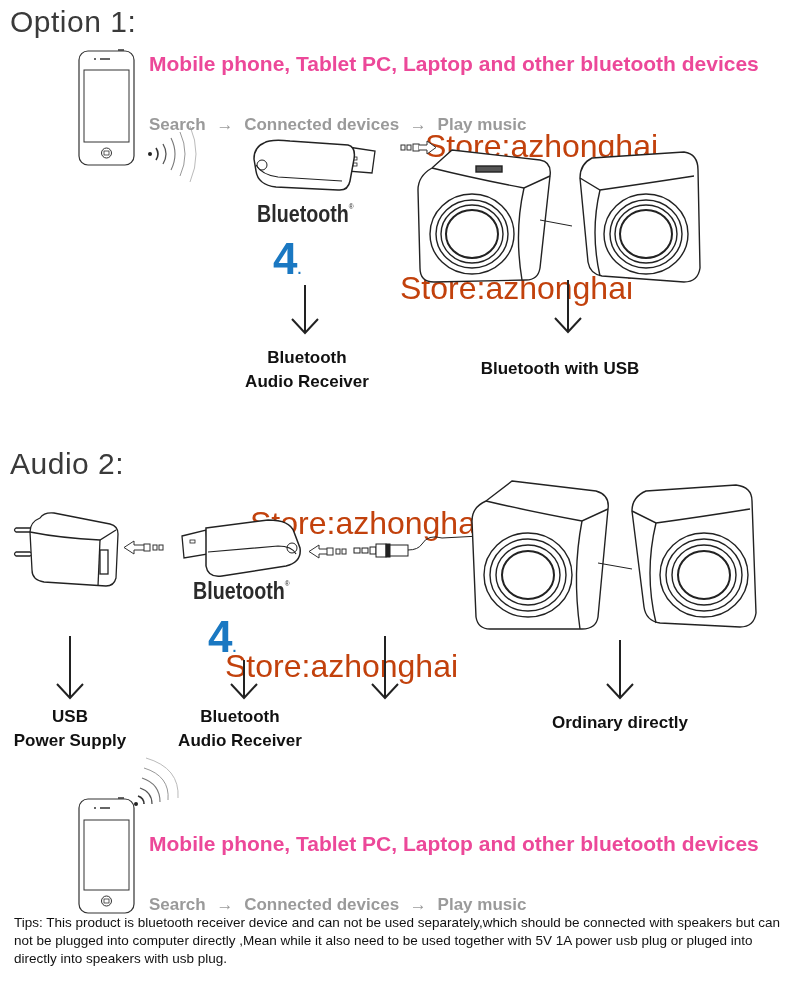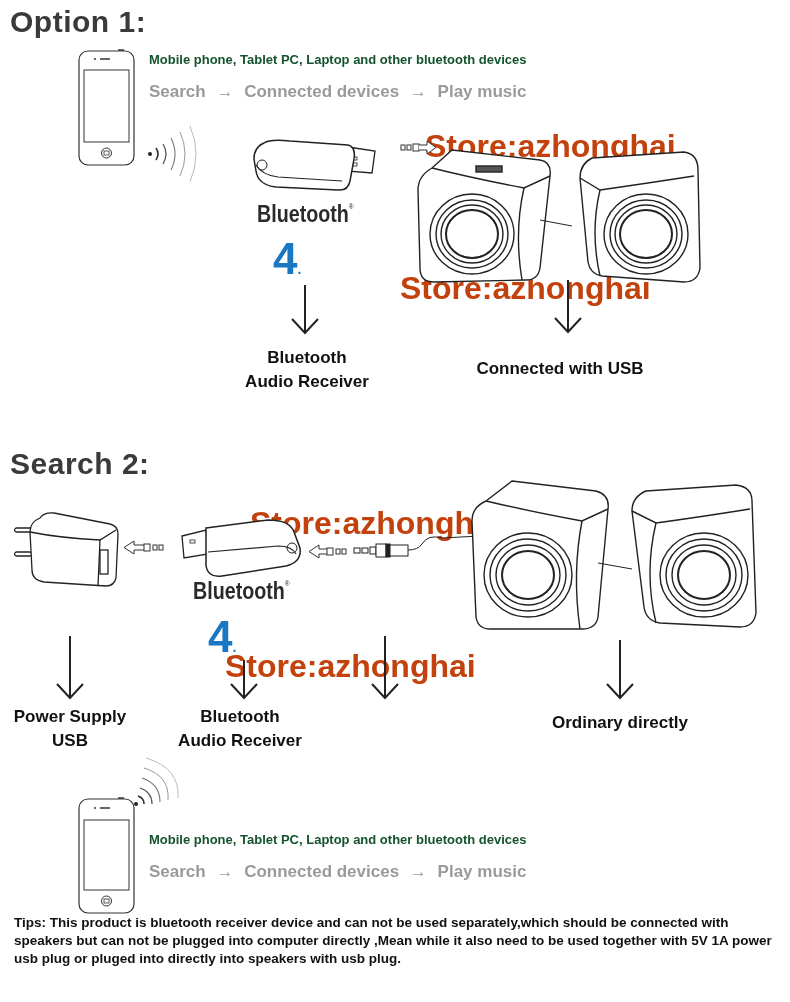--- a/index.html
+++ b/index.html
@@ -1,20 +1,20 @@
 <!DOCTYPE html>
 <html><head>
 <meta charset="utf-8">
 <style>
   html, body { margin:0; padding:0; background:#ffffff; }
   body { width:790px; height:1002px; position:relative; overflow:hidden; font-family:"Liberation Sans", sans-serif; color:#111; }
-  .abs { position:absolute;font-weight:bold; }
+  .abs { position:absolute; }
   .option-title { font-size:30px; color:#3a3a3a; letter-spacing:0.5px; }
-  .devices-line { font-size:13px; font-weight:bold; color:#14532d; white-space:nowrap; }
-  .steps-line { font-size:17px; font-weight:bold; color:#9a9a9a; white-space:nowrap; }
+  .devices-line { font-size:21px; font-weight:bold; color:#ec4899; white-space:nowrap; }
+  .steps-line { font-size:17px; font-weight:bold; color:#9a9a9a; white-space:nowrap;margin-top:33px; }
   .label { font-size:17px; color:#111; text-align:center; line-height:24px; white-space:nowrap; font-weight:bold; }
   .bt-word { font-family:"Liberation Sans", sans-serif; font-weight:bold; font-size:24px; color:#2a2a2a; transform:scaleX(0.82); transform-origin:left top; letter-spacing:0px; }
   .bt-word sup { font-size:8px; font-weight:normal; vertical-align:top; position:relative; top:2px; }
   .bt-four { font-family:"Liberation Sans", sans-serif; font-weight:bold; font-size:44px; color:#1a78c2; }
   .bt-four span { font-size:14px; }
   .watermark { font-size:32px; color:#c2410c; white-space:nowrap; }
   .tips { font-size:13.5px; color:#111; line-height:18px; width:770px; }
   svg { position:absolute; overflow:visible; }
 </style>
 </head>
@@ -103,23 +103,23 @@
 </svg>
 <svg style="left:553px;top:280px;" width="30" height="56">
   <line x1="15" y1="0" x2="15" y2="52" stroke="#222" stroke-width="2"></line>
   <path d="M2 38 L15 52 L28 38" fill="none" stroke="#222" stroke-width="2"></path>
 </svg>
 
 <div class="abs label" style="left:227px;top:346px;width:160px;">
   <div>Bluetooth</div>
   <div>Audio Receiver</div>
 </div>
-<div class="abs label" style="left:470px;top:357px;width:180px;">Connected with USB</div>
-
-<div class="abs option-title" style="left:10px;top:447px;">Search 2:</div>
+<div class="abs label" style="left:470px;top:357px;width:180px;">Bluetooth with USB</div>
+
+<div class="abs option-title" style="left:10px;top:447px;">Audio 2:</div>
 
 <svg style="left:10px;top:510px;" width="110" height="80">
   <g fill="#fff" stroke="#222" stroke-width="1.3">
     <path d="M6 18 L20 18 Q24 20 20 22 L6 22 Q3 20 6 18 Z"></path>
     <path d="M6 42 L20 42 Q24 44 20 46 L6 46 Q3 44 6 42 Z"></path>
     <path d="M30 8 Q34 2 44 3 L100 14 Q108 16 108 24 L106 68 Q104 76 96 76 L34 72 Q22 70 22 60 L20 22 Q20 12 30 8 Z"></path>
     <path d="M20 22 Q50 28 90 30 L106 20" fill="none"></path>
     <path d="M90 30 L88 76" fill="none"></path>
     <rect x="90" y="40" width="8" height="24"></rect>
   </g>
@@ -192,22 +192,22 @@
 <svg style="left:370px;top:636px;" width="30" height="66">
   <line x1="15" y1="0" x2="15" y2="62" stroke="#222" stroke-width="2"></line>
   <path d="M2 48 L15 62 L28 48" fill="none" stroke="#222" stroke-width="2"></path>
 </svg>
 <svg style="left:605px;top:640px;" width="30" height="62">
   <line x1="15" y1="0" x2="15" y2="58" stroke="#222" stroke-width="2"></line>
   <path d="M2 44 L15 58 L28 44" fill="none" stroke="#222" stroke-width="2"></path>
 </svg>
 
 <div class="abs label" style="left:0px;top:705px;width:140px;">
+  <div>USB</div>
   <div>Power Supply</div>
-  <div>USB</div>
 </div>
 <div class="abs label" style="left:165px;top:705px;width:150px;">
   <div>Bluetooth</div>
   <div>Audio Receiver</div>
 </div>
 <div class="abs label" style="left:325px;top:703px;width:150px;line-height:28px;">
 </div>
 <div class="abs label" style="left:530px;top:711px;width:180px;">Ordinary directly</div>
 
 <svg style="left:78px;top:798px;" width="60" height="118">

